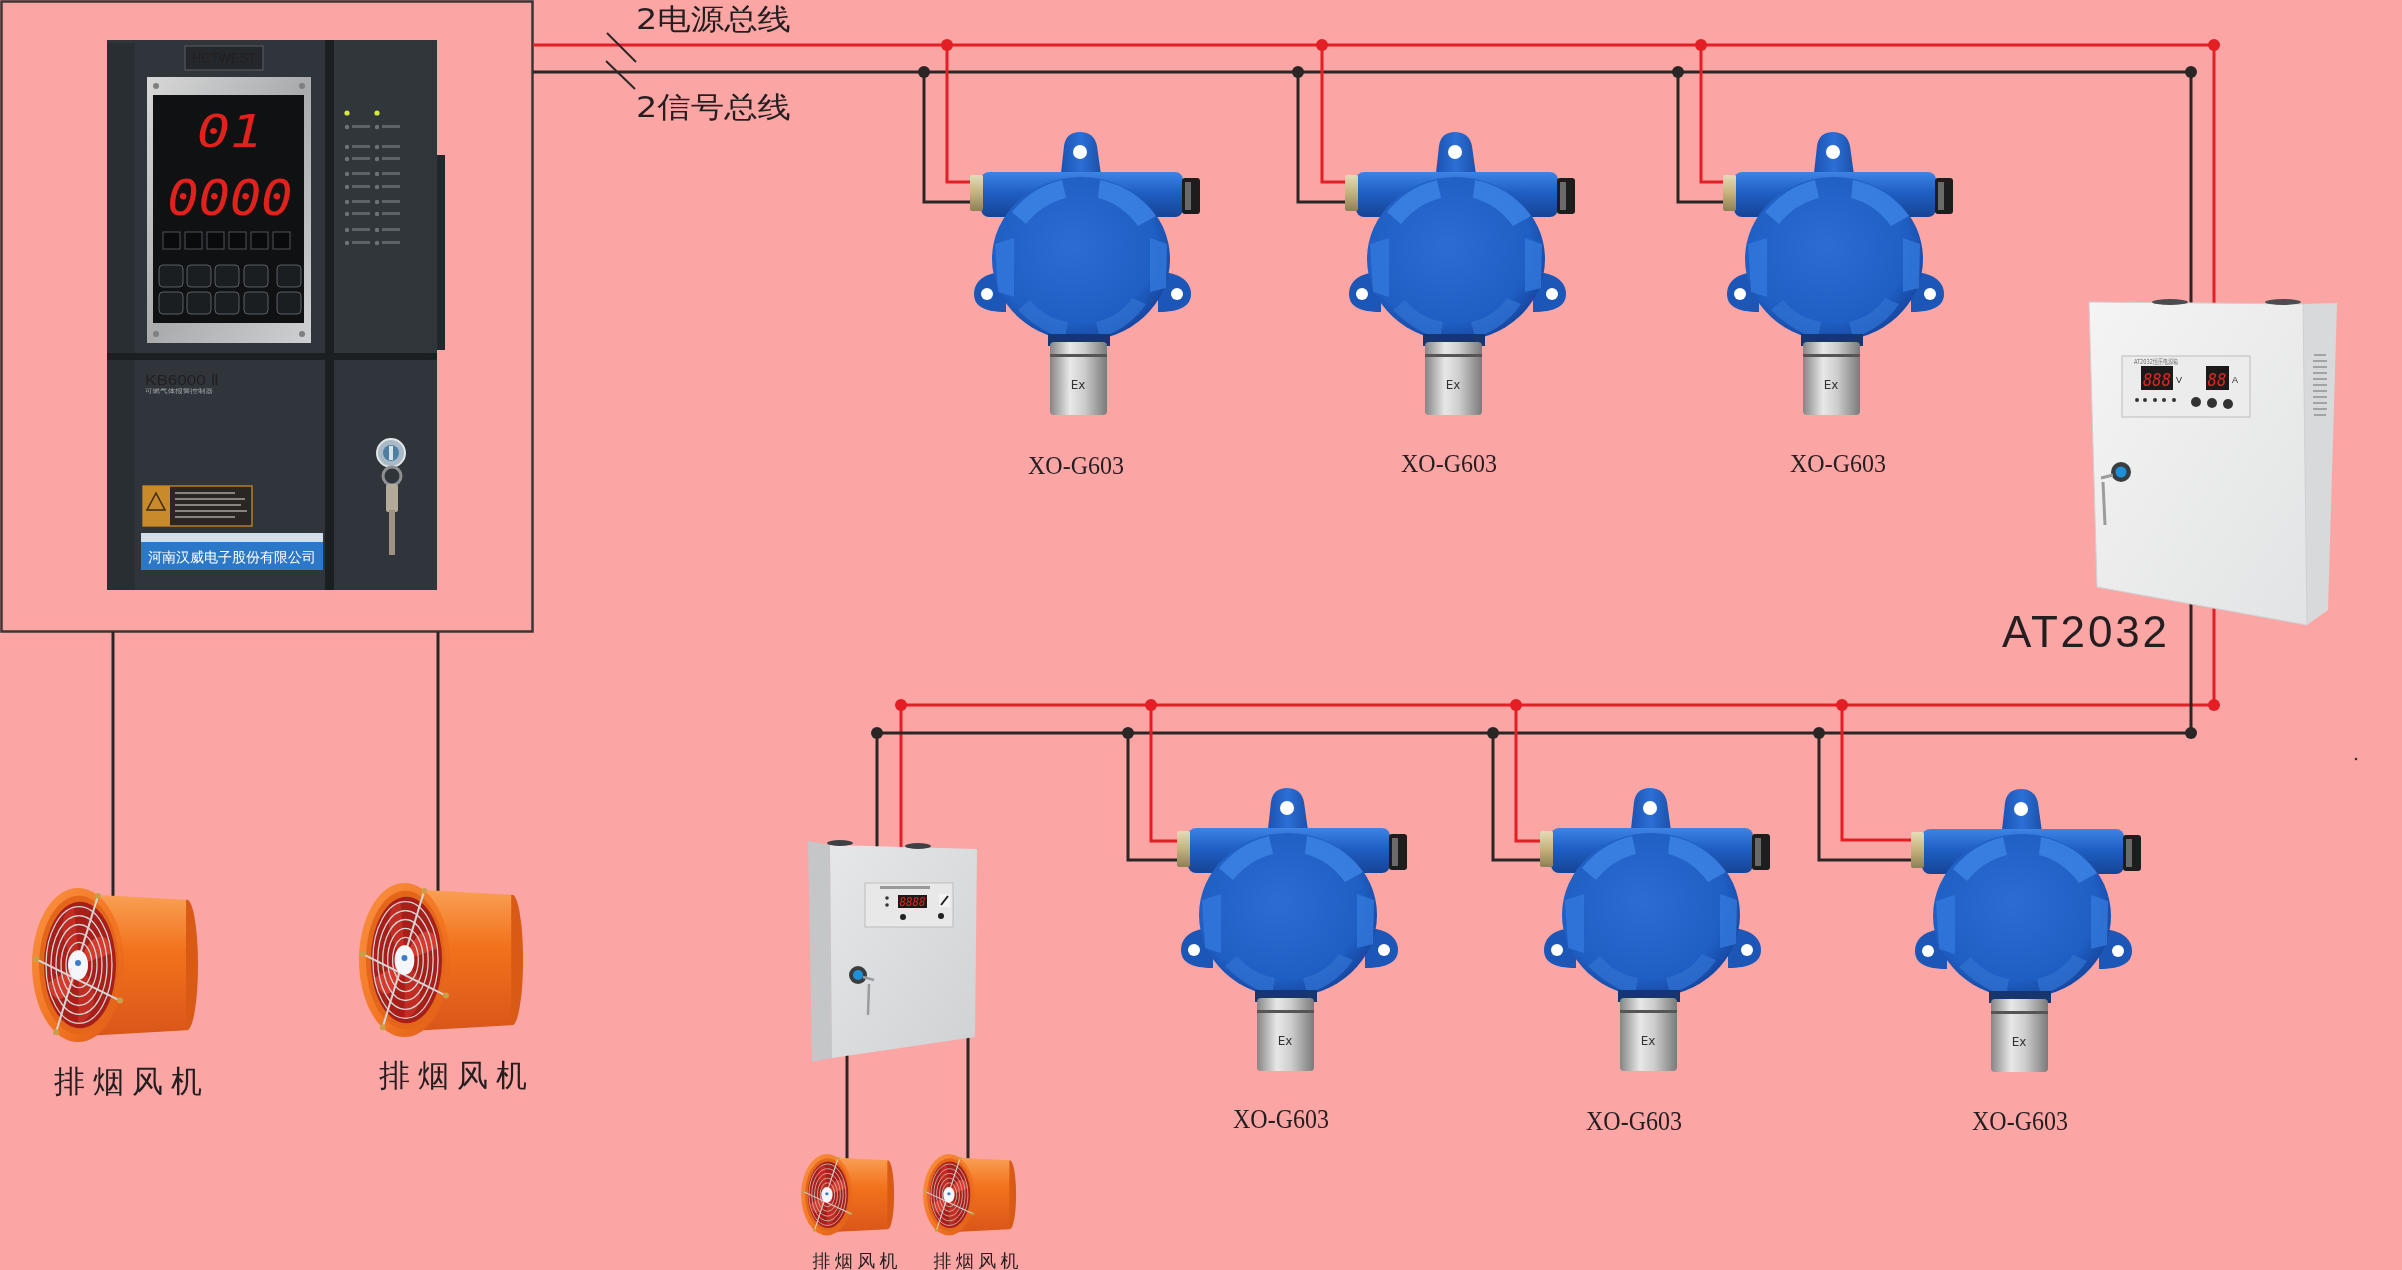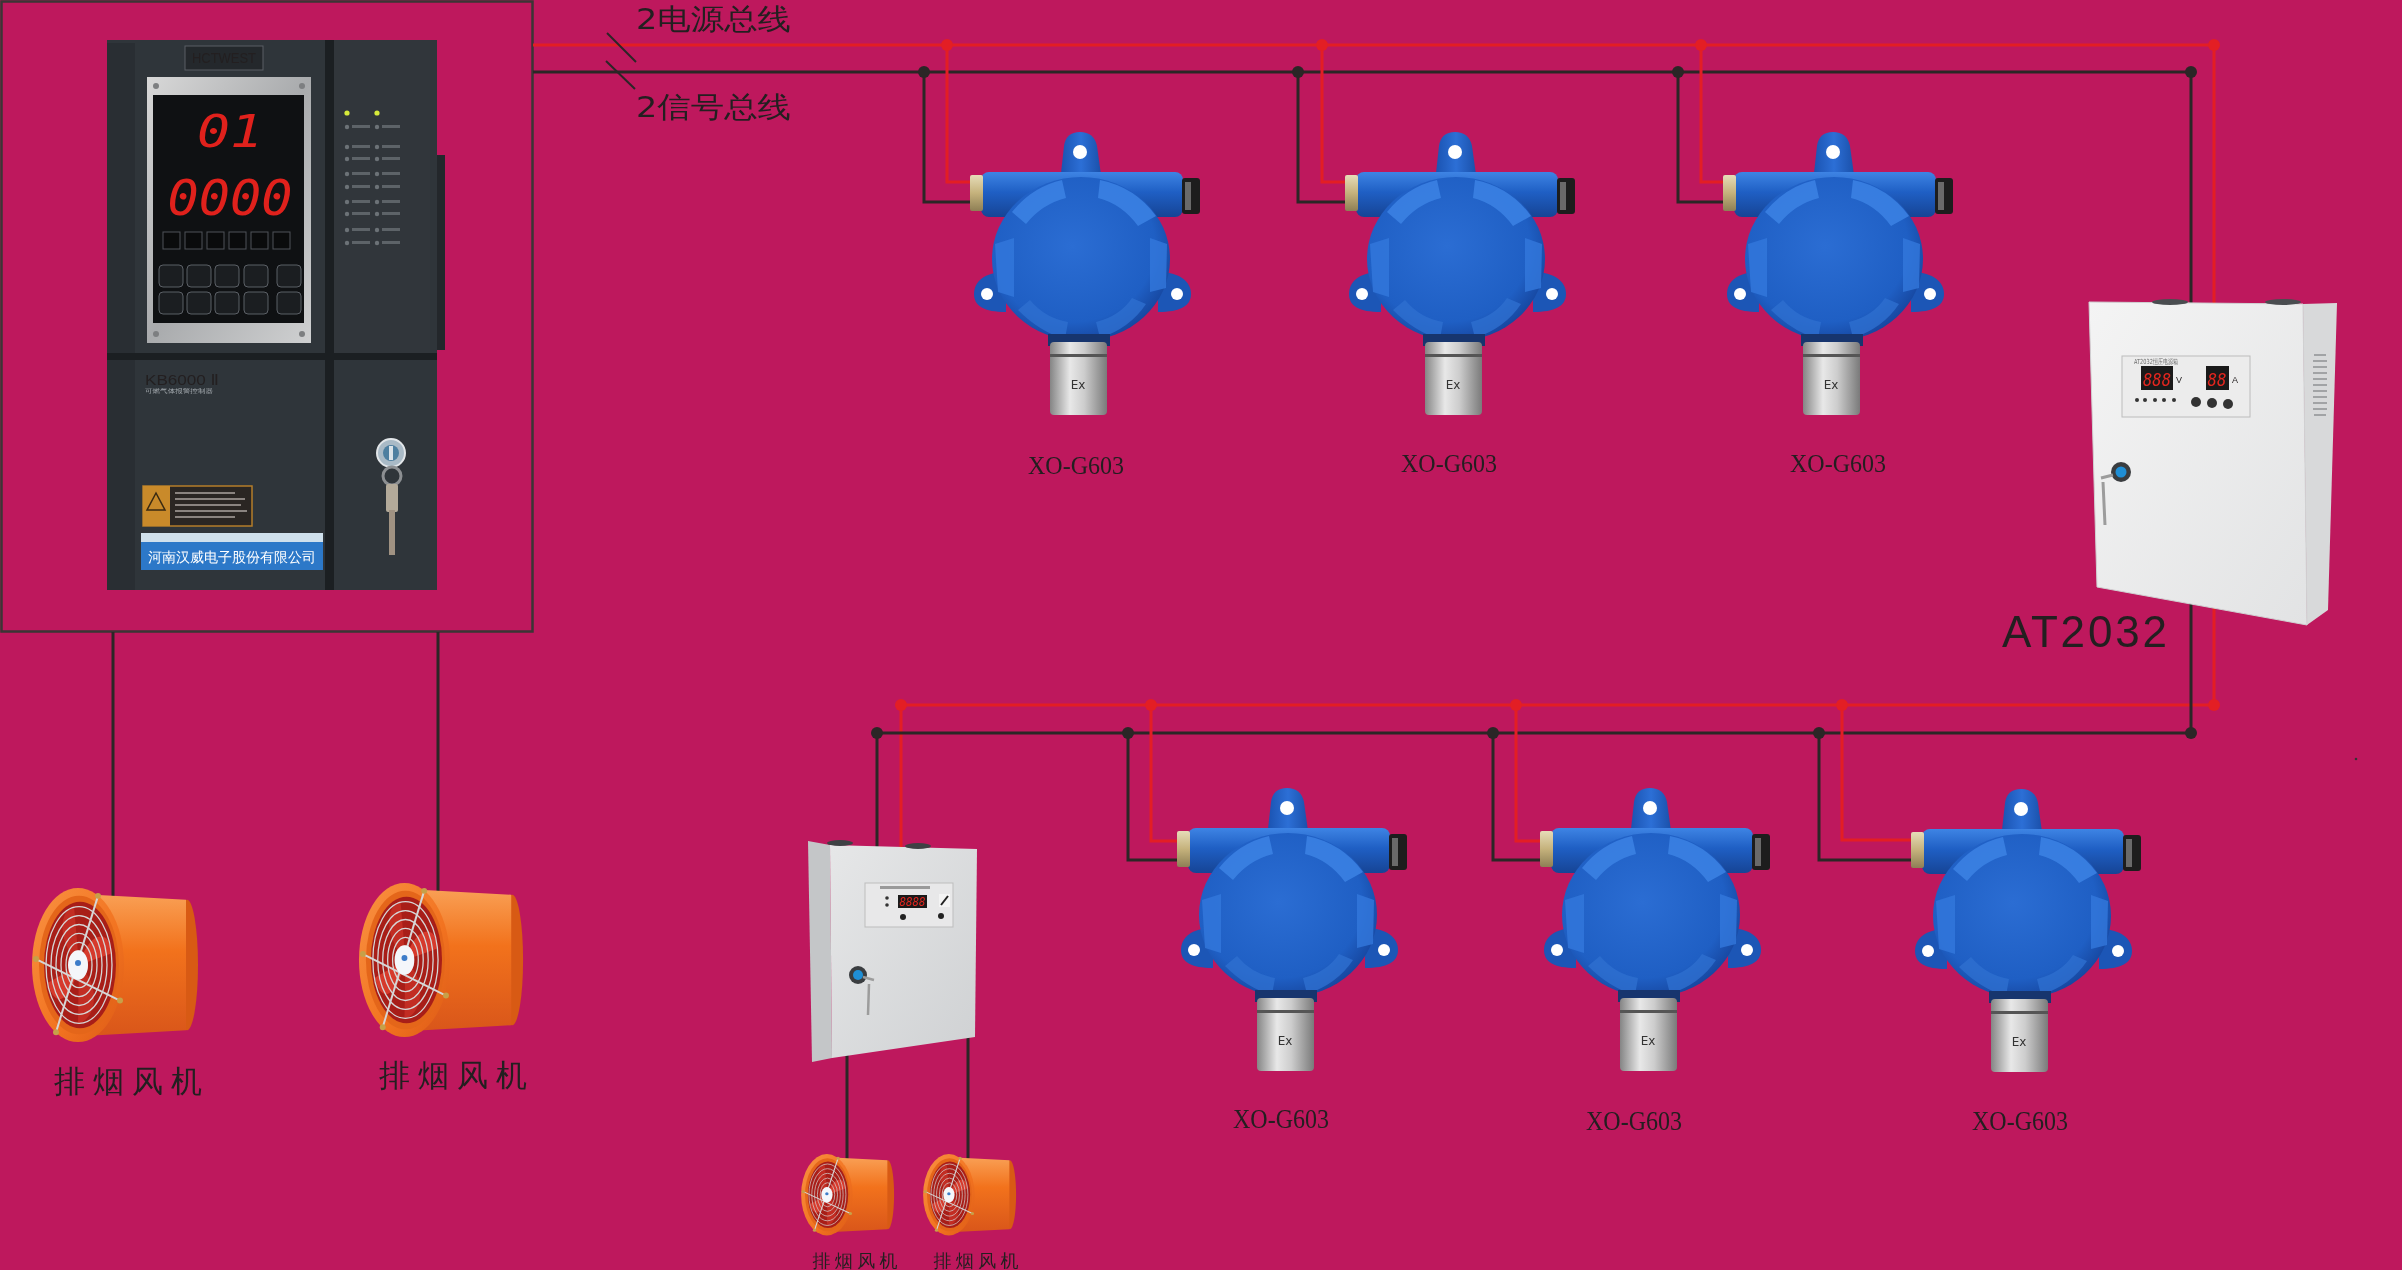--- a/index.html
+++ b/index.html
@@ -1,16 +1,16 @@
 <!DOCTYPE html>
 <html style="--power: #e31e24; --signal: #2b2626; --det: #1f5fc4; --fan: #f2721c;"><head>
 <meta charset="utf-8">
 <style>
   html, body { margin: 0; padding: 0; background: #ffffff; }
-  #canvas { position: relative; width: 2402px; height: 1270px; overflow: hidden; background: #be185d; }
+  #canvas { position: relative; width: 2402px; height: 1270px; overflow: hidden; background: #fca5a5; }
   #diagram { position: absolute; left: 0; top: 0; display: block; }
   .wire { fill: none; stroke-linejoin: miter; stroke-linecap: butt; }
   .wire-power { stroke: var(--power, #e31e24); stroke-width: 3; }
   .wire-signal { stroke: var(--signal, #2b2626); stroke-width: 3; }
   .wire-lead { stroke: #2b2626; stroke-width: 3; fill: none; }
   .dot-power { fill: var(--power, #e31e24); }
   .dot-signal { fill: var(--signal, #2b2626); }
   .lbl-cjk { font-family: "DejaVu Sans", sans-serif; fill: #231f20; }
   .lbl-model { font-family: "Liberation Serif", serif; fill: #231f20; }
   .lbl-sans { font-family: "Liberation Sans", sans-serif; fill: #231f20; }

